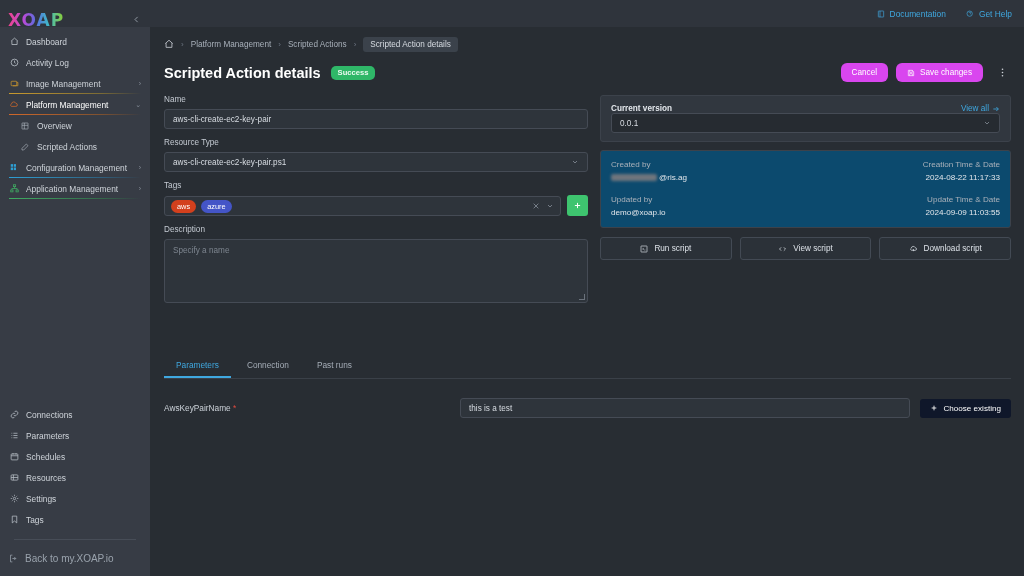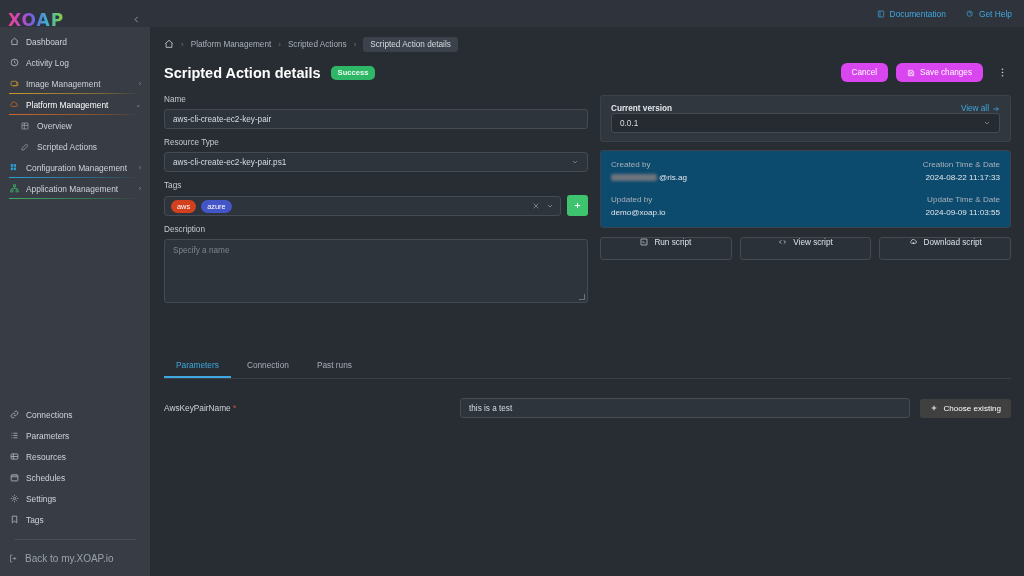--- a/index.html
+++ b/index.html
@@ -142,38 +142,38 @@
   .meta-v { color:#e2e6eb; font-size:8.1px; }
   .meta-v.right, .meta-k.right { text-align:right; }
   .blur-name {
     display:inline-block; color:transparent; background:#6f757d;
     filter: blur(1.6px); border-radius:2px; height:7px; width:46px;
     vertical-align: middle; margin-right:2px;
   }
   .script-btns { display:flex; gap:8px; margin-top:9px; }
   .script-btn {
     flex:1; height:23px; background:#2b3138; border:1px solid #434a54; border-radius:3px;
-    color:#dde2e8; font-size:8.2px; display:flex; align-items:flex-start; justify-content:center; gap:6px;
+    color:#dde2e8; font-size:8.2px; display:flex; align-items:center; justify-content:center; gap:6px;
     cursor:pointer;
   }
 
   
   .tabs-wrap { margin: 42px 3px 0 3px; border-bottom:1px solid #3a4048; display:flex; gap:4px; }
   .tab { font-size:8.3px; color:#a5adb7; padding: 6px 12px 6px 12px; cursor:pointer; border-bottom:2px solid transparent; }
   .tab.active { color:#3fa8e0; border-bottom-color:#3fa8e0; }
 
   .param-row { display:flex; align-items:center; padding: 19px 3px 0 3px; gap:10px; }
   .param-name { color:#ccd2d9; font-size:8.3px; width: 286px; }
   .param-req { color:#e04a3f; font-size:8.3px; }
   .param-input {
     flex:1; height:20px; background:#2e343b; border:1px solid #454b55; border-radius:3px;
     color:#d8dde3; font-size:8.2px; display:flex; align-items:center; padding: 0 8px;
   }
   .btn-choose {
-    background:#404040; color:#ffffff; font-size:8.1px; border-radius:3px;
+    background:#0f172a; color:#ffffff; font-size:8.1px; border-radius:3px;
     padding: 5px 10px; display:flex; align-items:center; gap:5px; cursor:pointer; white-space:nowrap;
   }
   svg { display:block; }
 </style>
 </head>
 <body>
 
 <div id="sidebar">
   <div class="sb-logo-row">
     <div class="xoap-logo">XOAP</div>
@@ -293,34 +293,34 @@
       <span class="ic">
         <svg width="9" height="9" viewBox="0 0 24 24" fill="none" stroke="#b9c0c8" stroke-width="2">
             <path d="M4 6h2M4 12h2M4 18h2M9 6h11M9 12h11M9 18h11"></path>
           </svg>
       </span>
       <span class="lbl">Parameters</span>
     </div>
     <div class="sb-item">
       <span class="ic">
         <svg width="9" height="9" viewBox="0 0 24 24" fill="none" stroke="#b9c0c8" stroke-width="2">
+            <rect x="3" y="5" width="18" height="16" rx="2"></rect>
+            <path d="M3 10h18M8 3v4M16 3v4"></path>
+          </svg>
+      </span>
+      <span class="lbl">Schedules</span>
+    </div>
+    <div class="sb-item">
+      <span class="ic">
+        <svg width="9" height="9" viewBox="0 0 24 24" fill="none" stroke="#b9c0c8" stroke-width="2">
             <rect x="3" y="5" width="18" height="14" rx="2"></rect>
             <path d="M3 12h18M9 5v14"></path>
           </svg>
       </span>
       <span class="lbl">Resources</span>
-    </div>
-    <div class="sb-item">
-      <span class="ic">
-        <svg width="9" height="9" viewBox="0 0 24 24" fill="none" stroke="#b9c0c8" stroke-width="2">
-            <rect x="3" y="5" width="18" height="16" rx="2"></rect>
-            <path d="M3 10h18M8 3v4M16 3v4"></path>
-          </svg>
-      </span>
-      <span class="lbl">Schedules</span>
     </div>
     <div class="sb-item">
       <span class="ic">
         <svg width="9" height="9" viewBox="0 0 24 24" fill="none" stroke="#b9c0c8" stroke-width="2">
             <circle cx="12" cy="12" r="3.2"></circle>
             <path d="M12 2v3M12 19v3M2 12h3M19 12h3M5 5l2 2M17 17l2 2M19 5l-2 2M7 17l-2 2"></path>
           </svg>
       </span>
       <span class="lbl">Settings</span>
     </div>

